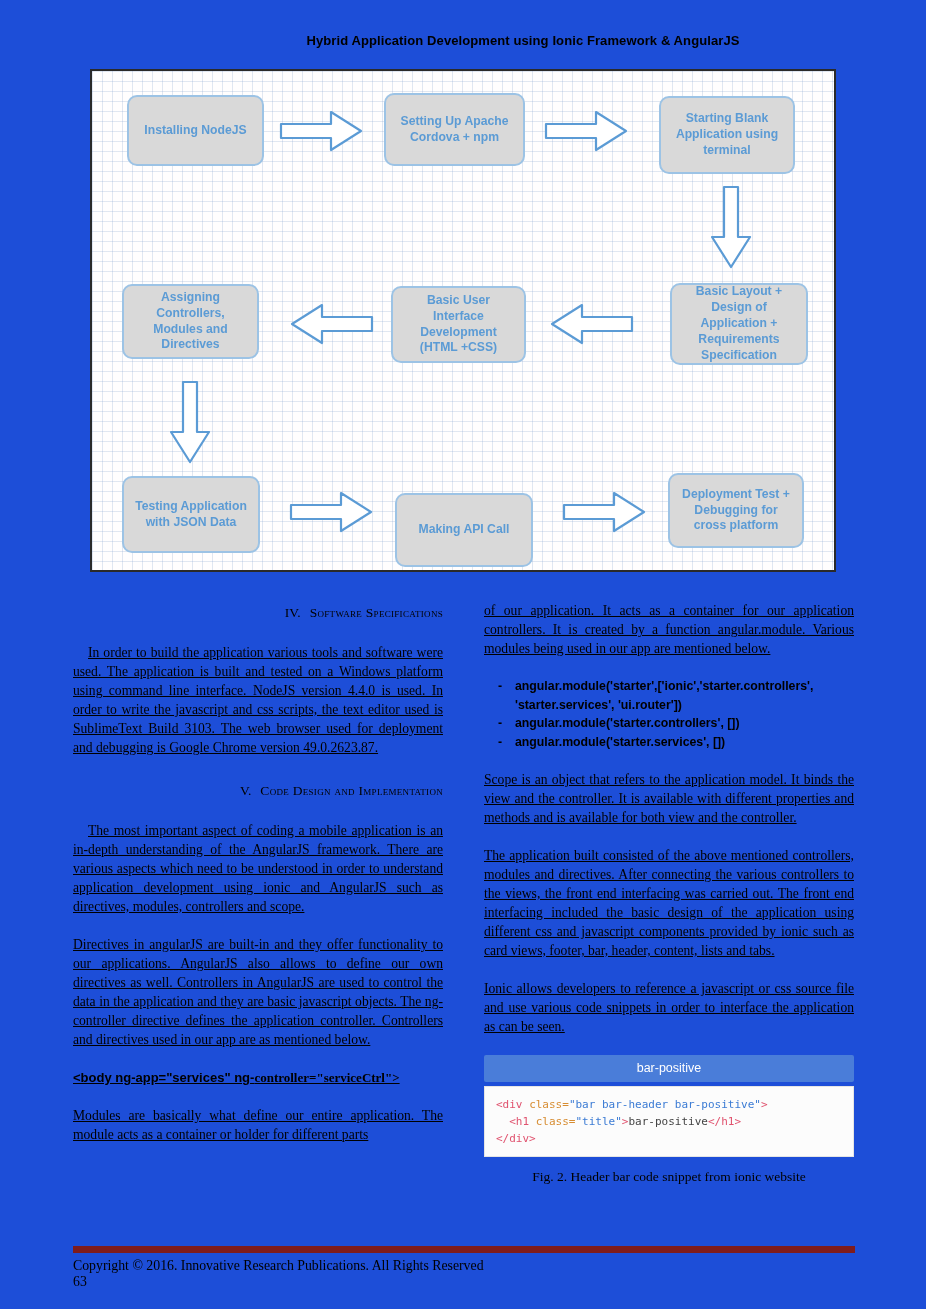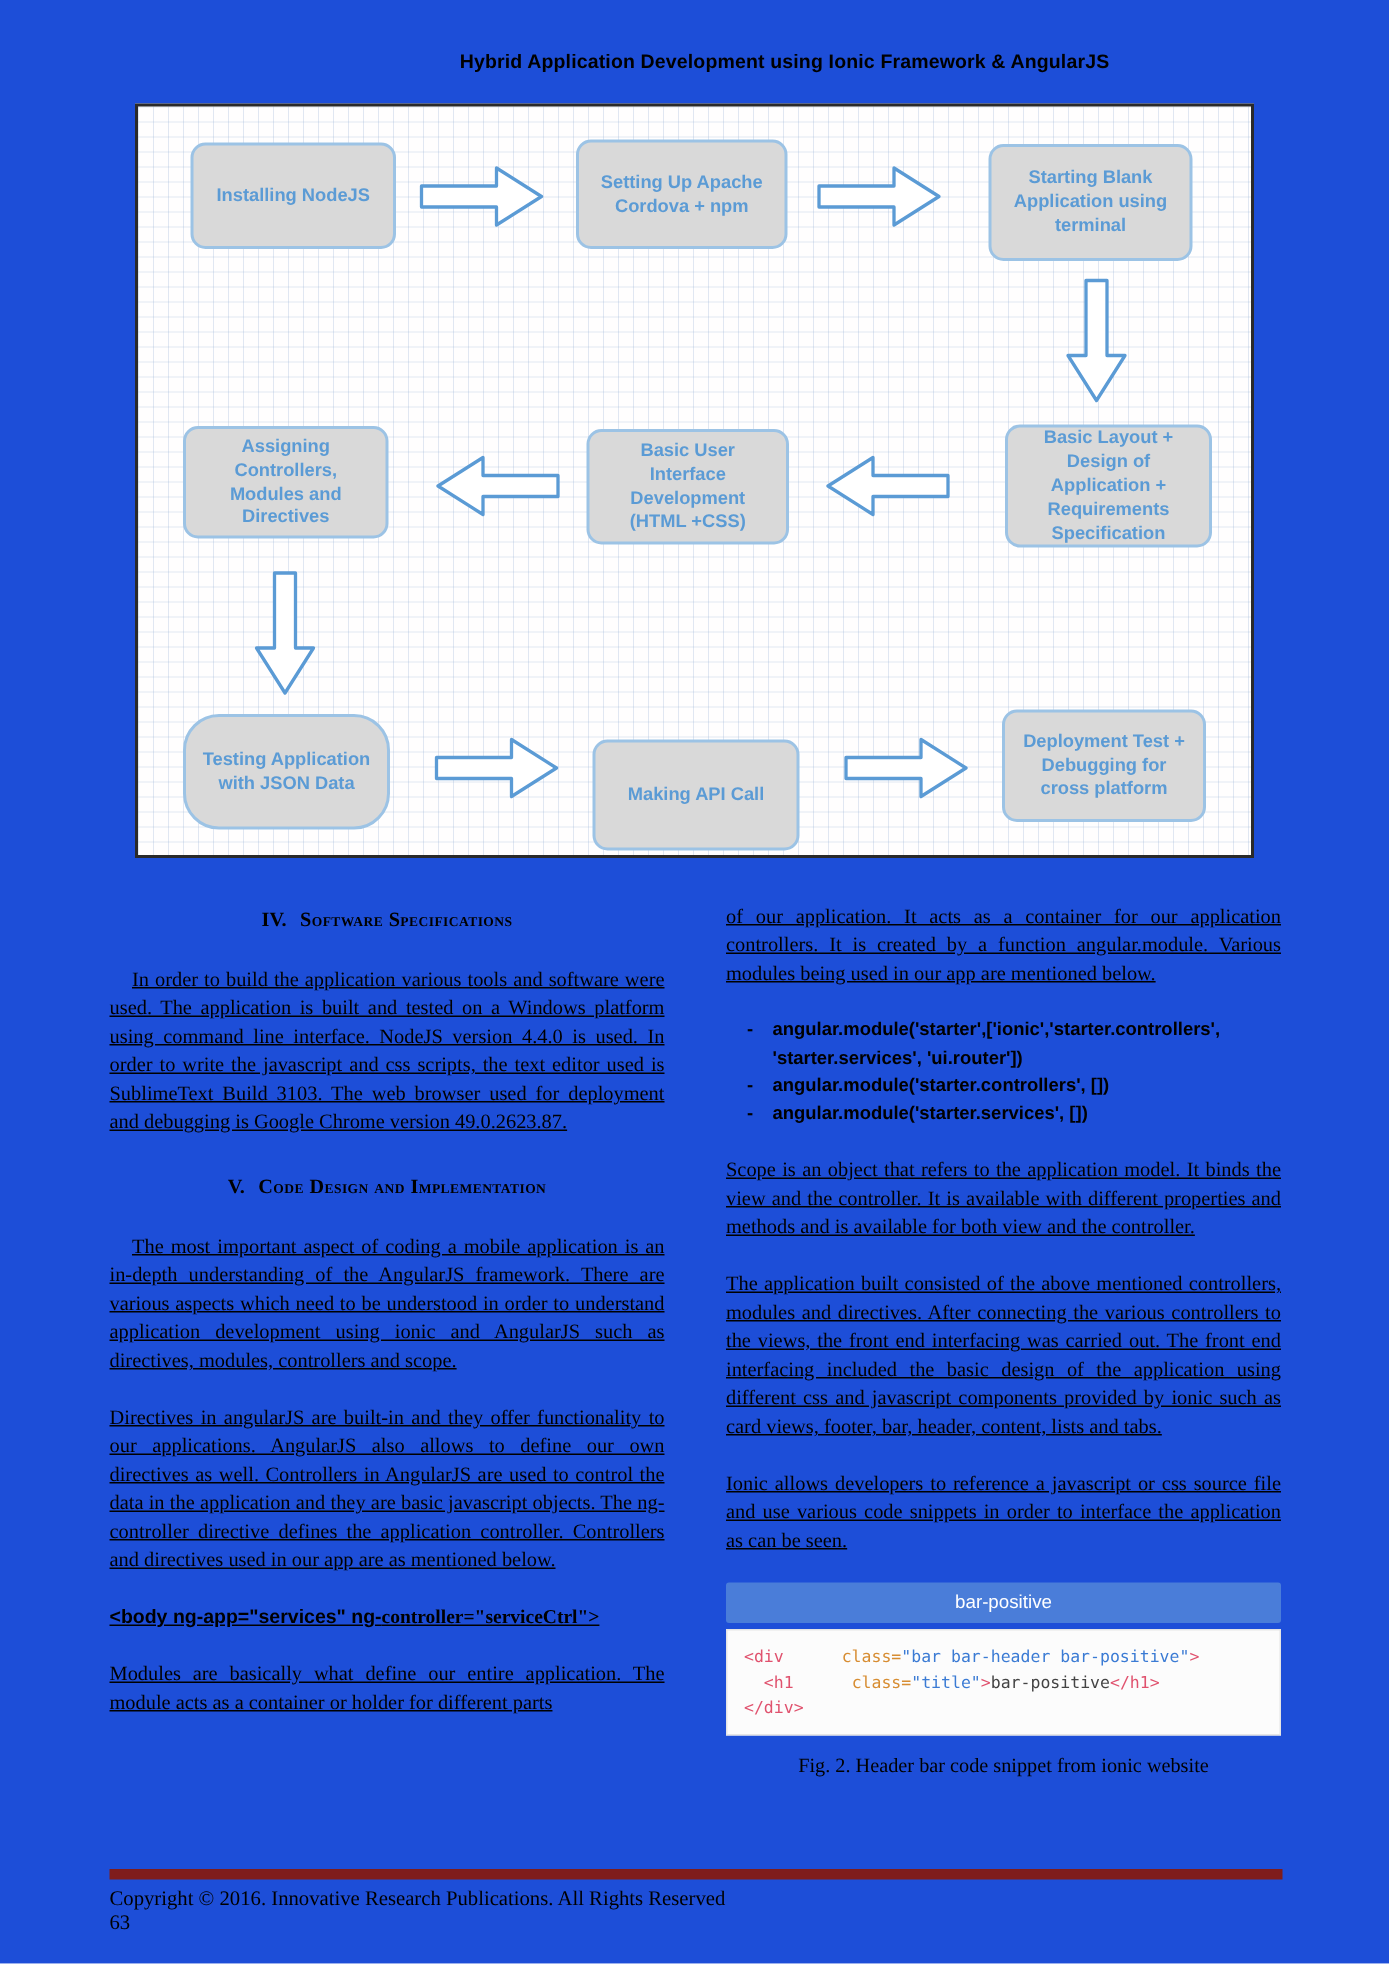--- a/index.html
+++ b/index.html
@@ -29,21 +29,21 @@
     color:#5b9bd5; font-family:"Liberation Sans", sans-serif; font-size:12.2px; line-height:1.3;
     display:flex; align-items:center; justify-content:center; text-align:center; padding:5px 8px;
   }
   .fl-arrow { position:absolute; }
 
   
   .columns { display:flex; gap:41px; margin:29px 71px 0 73px; }
   .col { flex:0 0 370px; width:370px; font-size:13.6px; line-height:19px; }
   .col p { text-align:justify; margin:0 0 19px 0;text-decoration:underline; }
   .col p.ind { text-indent:15px; }
-  .sec-heading { text-align:center; font-weight:bold; font-size:13.5px; margin:2px 0 21px 0; }
+  .sec-heading { text-align:right; font-weight:normal; font-size:13.5px; margin:2px 0 21px 0; }
   .sec-heading.second { margin-top:24px; }
   .sec-num { margin-right:9px; }
   .sc { font-variant:small-caps; letter-spacing:.3px; }
 
   .code-inline { margin:2px 0 19px 0; font-weight:bold; font-size:13px; }
   .code-sans { font-family:"Liberation Sans", sans-serif; }
   .code-serif { font-family:"Liberation Serif", serif; }
 
   .ref-list { margin:0 0 19px 0; }
   .list-item {
@@ -59,21 +59,21 @@
     height:27px; background:#4a7dd9; color:#fff; border-radius:2px;
     display:flex; align-items:center; justify-content:center;
     font-family:"Liberation Sans", sans-serif; font-size:12.5px;
   }
   .fig2-code {
     margin-top:4px; background:#fcfcfc; border:1px solid #e5e5e5; padding:9px 11px;
     font-family:"DejaVu Sans Mono", monospace; font-size:11px; line-height:1.55;
   }
   .code-line { white-space:pre; }
   .c-tag { color:#e0526e; }
-  .c-attr { color:#d78d32;margin-left:32px; }
+  .c-attr { color:#d78d32; }
   .c-str { color:#3b7bd4; }
   .c-txt { color:#444; }
   .fig2-caption { text-align:center; margin-top:10px; font-size:13.5px; }
 
   
   .footer-rule { position:absolute; left:73px; right:71px; top:1246px; height:7px; background:#7f1c1c; }
   .footer-row {
     position:absolute; left:73px; right:73px; top:1258px;
     display:flex; justify-content:space-between; font-size:13.8px;flex-direction:column;
   }
@@ -86,21 +86,21 @@
   <div class="paper-title">Hybrid Application Development using Ionic Framework &amp; AngularJS</div>
 
   <div class="chart">
 
     <div class="flow-box" style="left:35px;  top:24px;  width:137px; height:71px;">Installing NodeJS</div>
     <div class="flow-box" style="left:292px; top:22px;  width:141px; height:73px;">Setting Up Apache Cordova + npm</div>
     <div class="flow-box" style="left:567px; top:25px;  width:136px; height:78px;">Starting Blank Application using terminal</div>
     <div class="flow-box" style="left:578px; top:212px; width:138px; height:82px;">Basic Layout + Design of Application + Requirements Specification</div>
     <div class="flow-box" style="left:299px; top:215px; width:135px; height:77px;">Basic User Interface Development (HTML +CSS)</div>
     <div class="flow-box" style="left:30px;  top:213px; width:137px; height:75px;">Assigning Controllers, Modules and Directives</div>
-    <div class="flow-box" style="left:30px;  top:405px; width:138px; height:77px;border-radius:24px;">Testing Application with JSON Data</div>
+    <div class="flow-box" style="left:30px;  top:405px; width:138px; height:77px;">Testing Application with JSON Data</div>
     <div class="flow-box" style="left:303px; top:422px; width:138px; height:74px;">Making API Call</div>
     <div class="flow-box" style="left:576px; top:402px; width:136px; height:75px;">Deployment Test + Debugging for cross platform</div>
 
     <svg class="fl-arrow" style="left:187px; top:37px;" width="84" height="46" viewBox="0 0 84 46">
         <polygon points="2,16 52,16 52,4 82,23 52,42 52,30 2,30" fill="#ffffff" stroke="#5b9bd5" stroke-width="2.2" stroke-linejoin="round"></polygon>
       </svg>
     <svg class="fl-arrow" style="left:452px; top:37px;" width="84" height="46" viewBox="0 0 84 46">
         <polygon points="2,16 52,16 52,4 82,23 52,42 52,30 2,30" fill="#ffffff" stroke="#5b9bd5" stroke-width="2.2" stroke-linejoin="round"></polygon>
       </svg>
     <svg class="fl-arrow" style="left:616px; top:114px;" width="46" height="84" viewBox="0 0 46 84">

